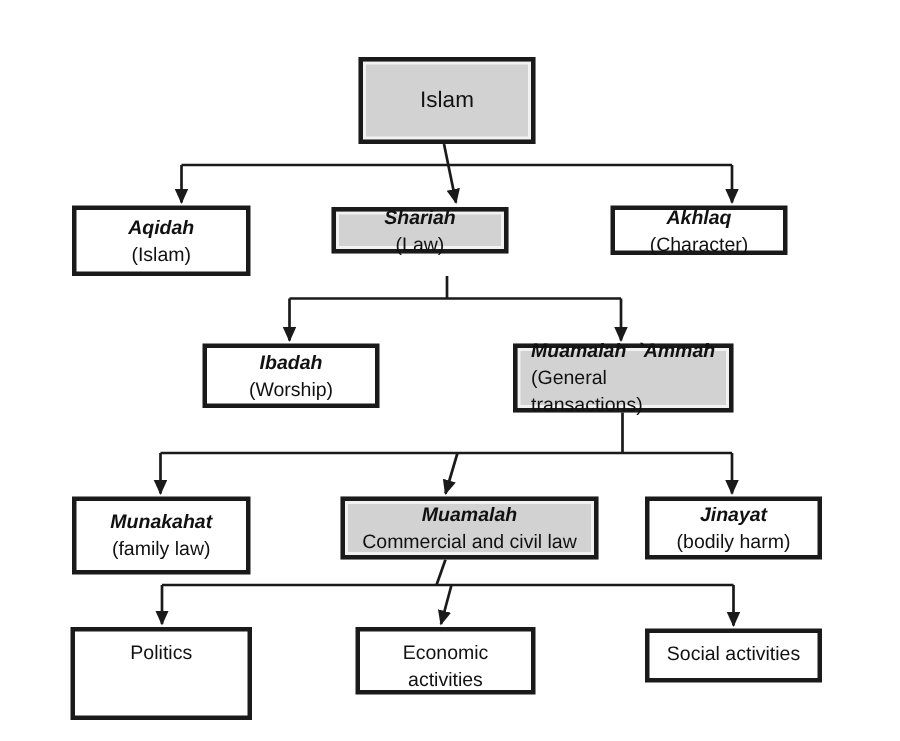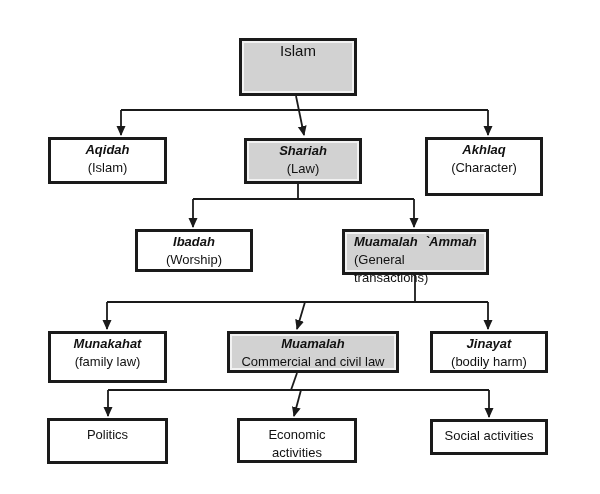--- a/index.html
+++ b/index.html
@@ -21,20 +21,21 @@
     width: 600px; height: 494px;
   }
   .node {
     position: absolute;
     box-sizing: border-box;
     border: 3px solid #1a1a1a;
     background: #ffffff;
     display: flex;
     flex-direction: column;
     align-items: center;
+    justify-content: center;
     text-align: center;
     font-size: 13px;
     line-height: 18px;
     color: #111111;
     padding: 1px 4px;
   }
   .node.shaded {
     background: #d2d2d2;
     box-shadow: inset 0 0 0 2px #f2f2f2;
   }
@@ -51,28 +52,28 @@
   .node .gloss {
     font-style: normal;
     font-weight: 400;
   }
   .node.top-align {
     justify-content: flex-start;
     padding-top: 5px;
   }
   #node-islam { left: 239px; top: 38px;  width: 118px; height: 58px; font-size: 15px; }
   #node-aqidah { left: 48px;  top: 137px; width: 119px; height: 47px; }
-  #node-shariah { left: 244px; top: 138px; width: 118px; height: 46px; }
-  #node-akhlaq { left: 425px; top: 137px; width: 118px; height: 59px; }
+  #node-shariah { left: 221px; top: 138px; width: 118px; height: 31px; }
+  #node-akhlaq { left: 407px; top: 137px; width: 118px; height: 33px; }
   #node-ibadah { left: 135px; top: 229px; width: 118px; height: 43px; }
   #node-muamalah-ammah { left: 342px; top: 229px; width: 147px; height: 46px; align-items: flex-start; text-align: left; padding-left: 9px; }
   #node-munakahat { left: 48px;  top: 331px; width: 119px; height: 52px; }
   #node-muamalah { left: 207px; top: 331px; width: 172px; height: 42px; margin-left: 20px; }
   #node-jinayat { left: 430px; top: 331px; width: 118px; height: 42px; }
-  #node-politics { left: 47px;  top: 418px; width: 121px; height: 46px; }
+  #node-politics { left: 47px;  top: 418px; width: 121px; height: 62px; }
   #node-economic { left: 237px; top: 418px; width: 120px; height: 45px; }
   #node-social { left: 430px; top: 419px; width: 118px; height: 36px; }
 </style>
 </head>
 <body>
 
 <div id="canvas">
 
   <svg id="connectors" viewBox="0 0 600 494" xmlns="http://www.w3.org/2000/svg">
     <defs>

